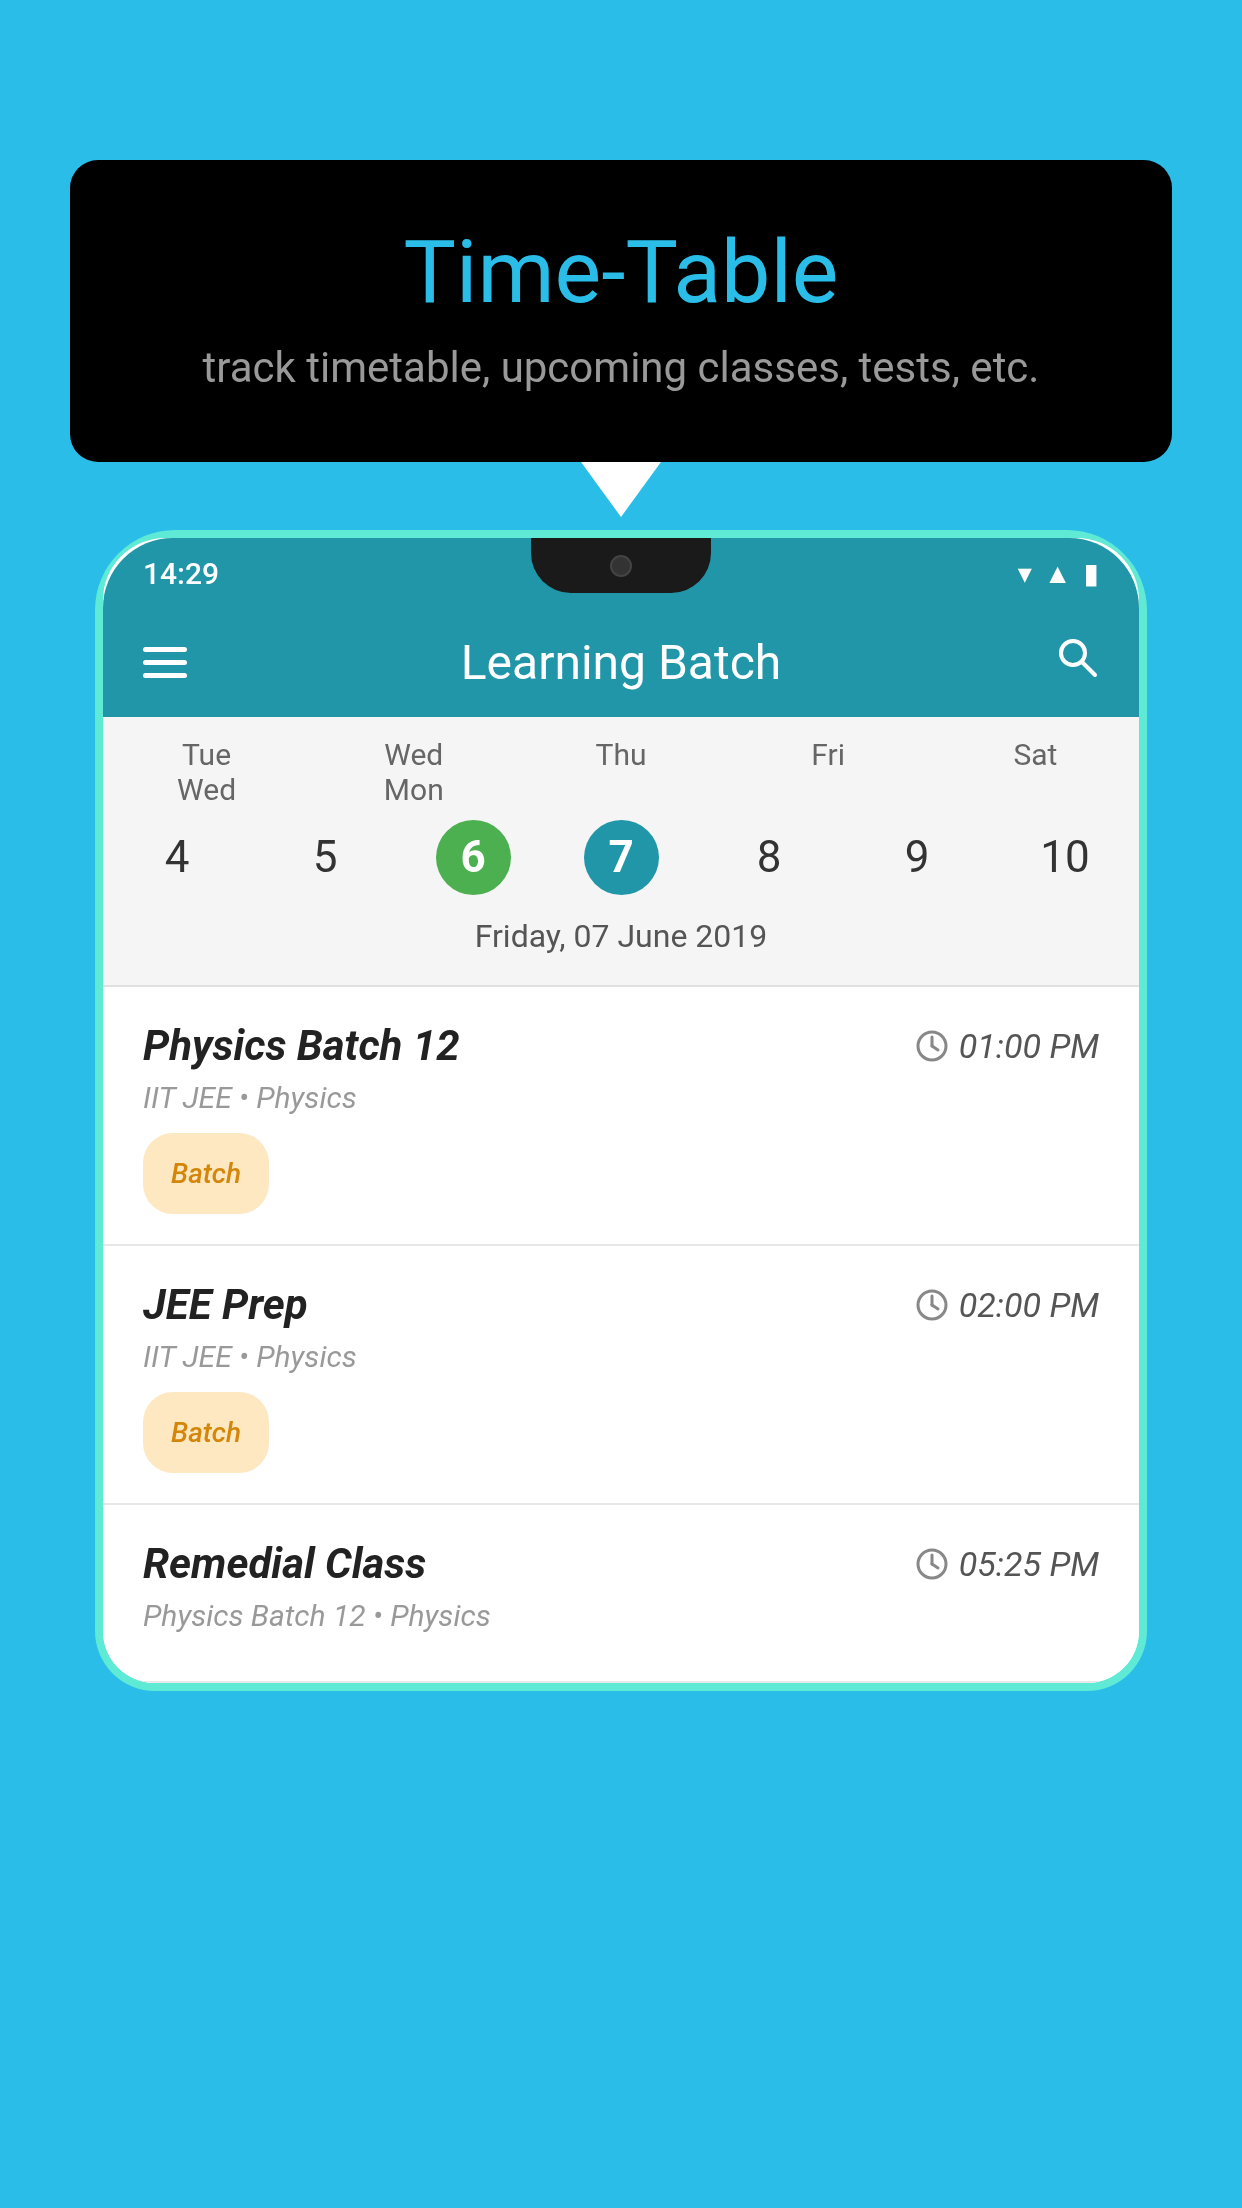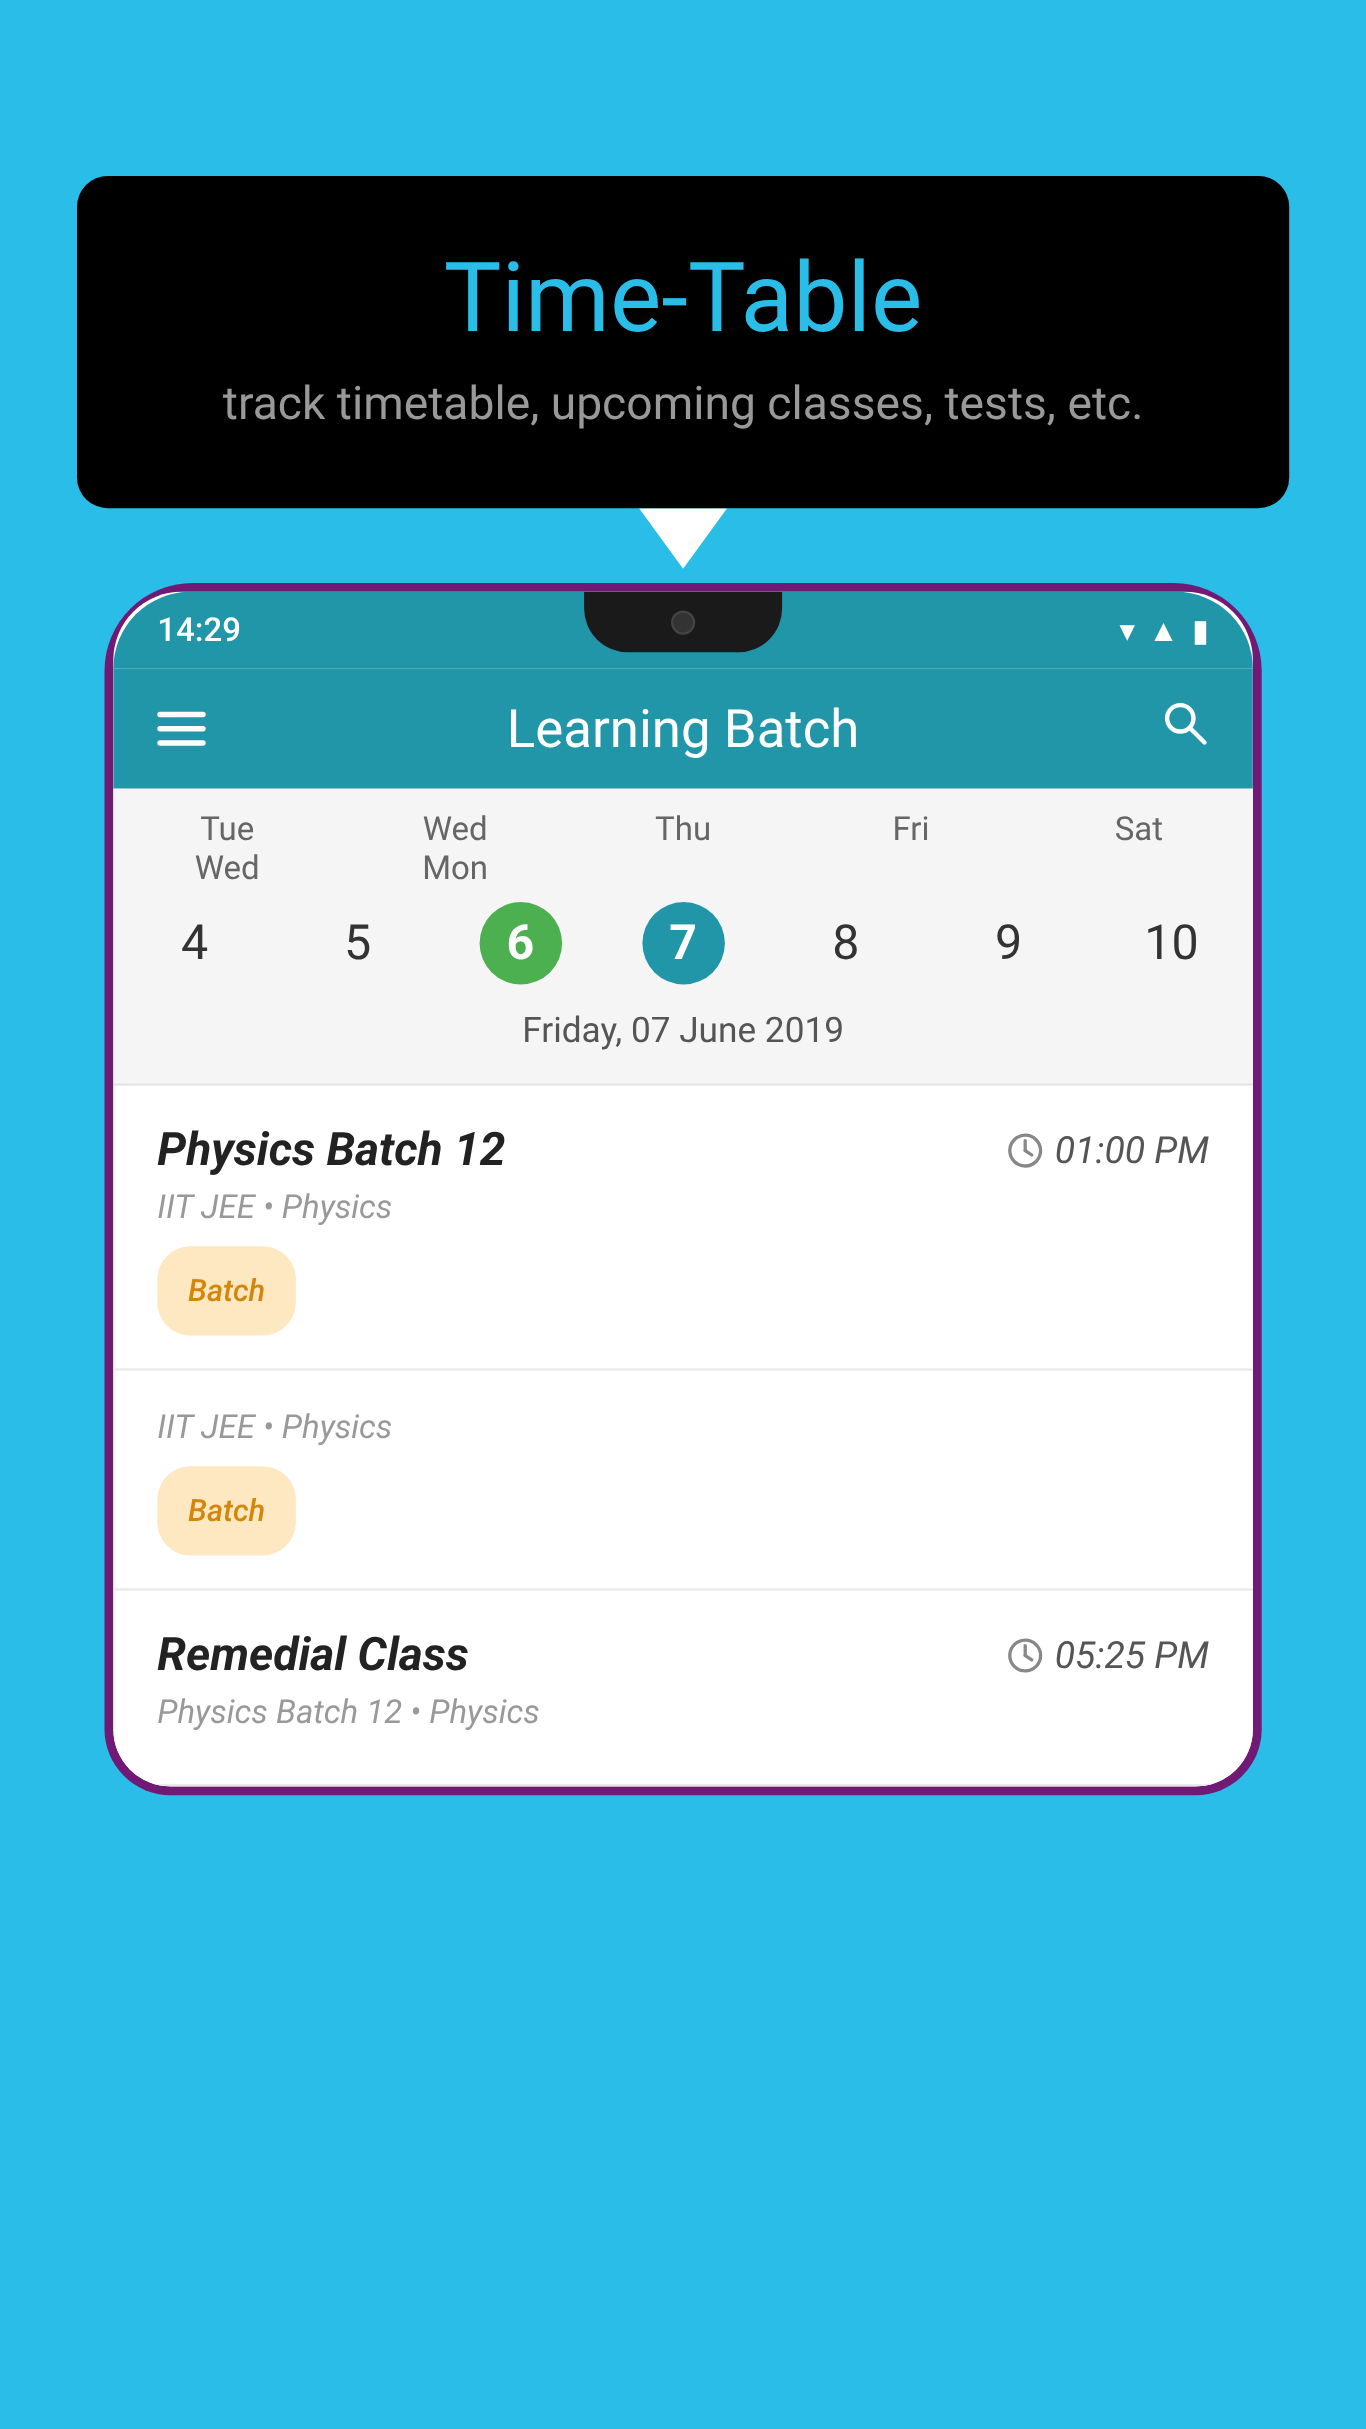--- a/index.html
+++ b/index.html
@@ -60,21 +60,21 @@
     .phone-wrapper {
       position: absolute;
       top: 530px;
       left: 95px;
       right: 95px;
       bottom: 0;
     }
 
     .phone-outer {
       width: 100%;
-      background: #701a75;
+      background: #5eead4;
       border-radius: 80px 80px 60px 60px;
       padding: 8px;
       position: relative;
     }
 
     
     .phone-status-bar {
       background: #2196a8;
       border-radius: 70px 70px 0 0;
       height: 70px;
@@ -377,20 +377,31 @@
                 <line x1="17" y1="17" x2="23" y2="21" stroke="#888" stroke-width="3" stroke-linecap="round"></line>
               </svg>
               01:00 PM
             </span>
           </div>
           <div class="schedule-meta">IIT JEE • Physics</div>
           <span class="batch-tag">Batch</span>
         </div>
 
         <div class="schedule-item">
+          <div class="schedule-item-top">
+            <span class="schedule-name">JEE Prep</span>
+            <span class="schedule-time">
+              <svg width="34" height="34" viewBox="0 0 34 34" fill="none">
+                <circle cx="17" cy="17" r="14" stroke="#888" stroke-width="3"></circle>
+                <line x1="17" y1="8" x2="17" y2="17" stroke="#888" stroke-width="3" stroke-linecap="round"></line>
+                <line x1="17" y1="17" x2="23" y2="21" stroke="#888" stroke-width="3" stroke-linecap="round"></line>
+              </svg>
+              02:00 PM
+            </span>
+          </div>
           <div class="schedule-meta">IIT JEE • Physics</div>
           <span class="batch-tag">Batch</span>
         </div>
 
         <div class="schedule-item">
           <div class="schedule-item-top">
             <span class="schedule-name">Remedial Class</span>
             <span class="schedule-time">
               <svg width="34" height="34" viewBox="0 0 34 34" fill="none">
                 <circle cx="17" cy="17" r="14" stroke="#888" stroke-width="3"></circle>

